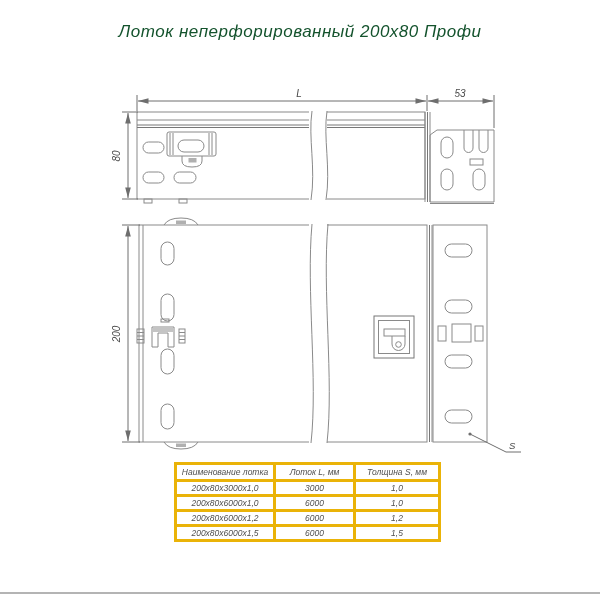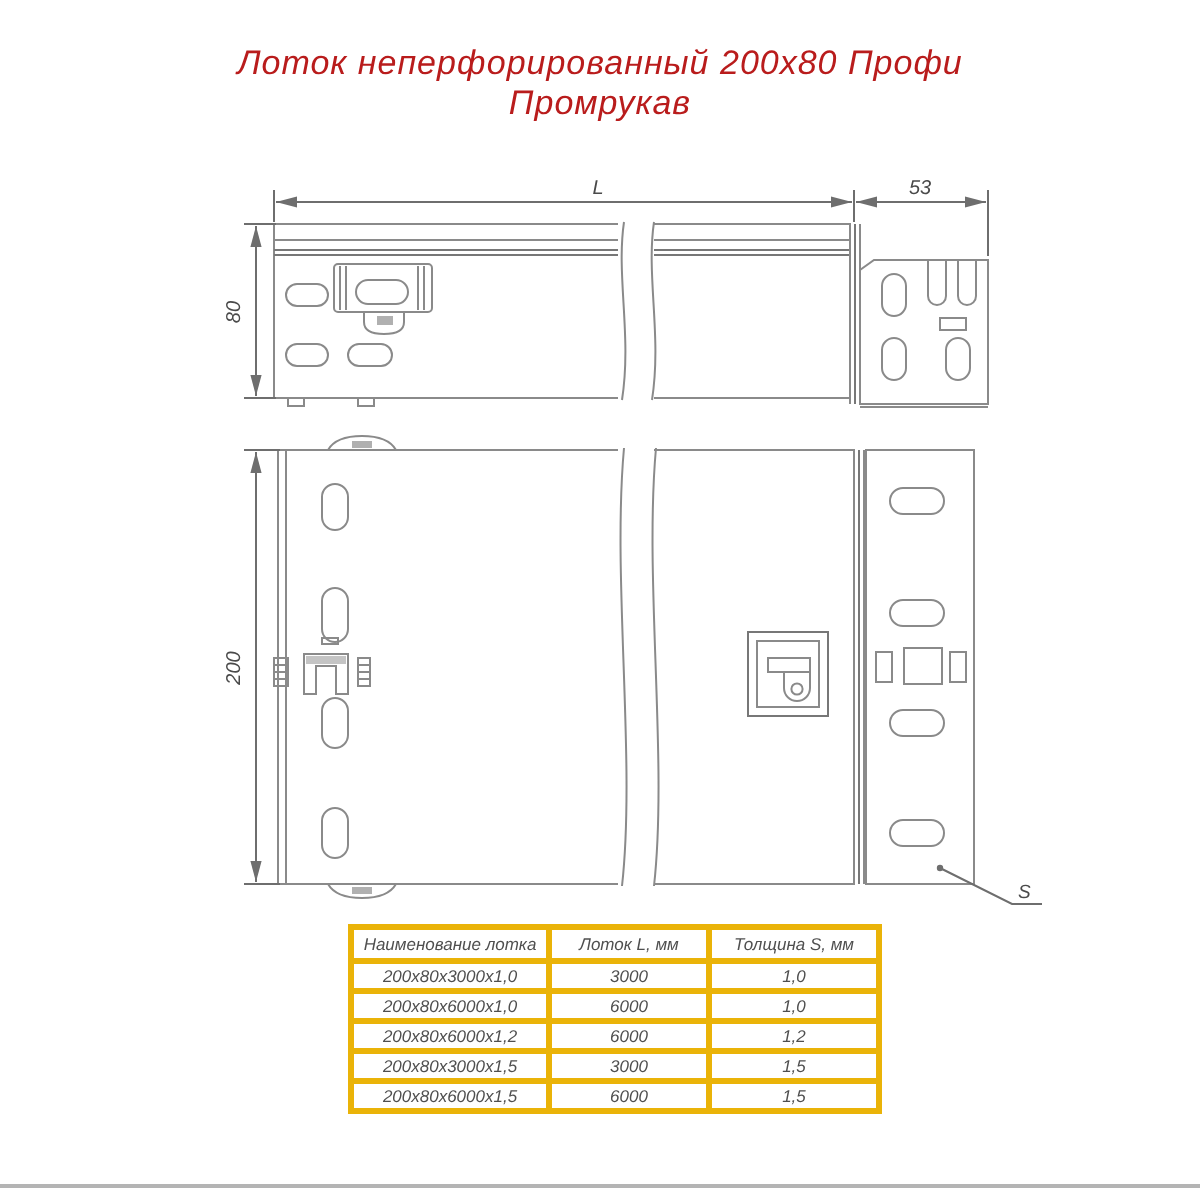--- a/index.html
+++ b/index.html
@@ -2,21 +2,21 @@
 <html><head>
 <meta charset="utf-8">
 <style>
   html,body{margin:0;padding:0;}
   body{
     width:600px;height:600px;position:relative;background:#ffffff;
     font-family:"Liberation Sans", sans-serif;overflow:hidden;
   }
   .title{
     position:absolute;top:22px;left:0;width:600px;text-align:center;
-    font-style:italic;font-size:17px;line-height:20px;color:#b91c1c;
+    font-style:italic;font-size:17px;line-height:20px;color:#14532d;
     letter-spacing:0.5px;
   }
   svg{position:absolute;top:0;left:0;}
   svg text{
     font-family:"Liberation Sans", sans-serif;font-style:italic;
     fill:#4a4a4a;
   }
   .dim-txt{font-size:10px;}
   .s-txt{font-size:9.5px;}
   .size-table{
@@ -33,21 +33,20 @@
   .sep{
     position:absolute;left:0;top:592px;width:600px;height:0;
     border-top:2px solid #b4b4b4;
   }
 </style>
 </head>
 <body>
 
 <div class="title">
   <div>Лоток неперфорированный 200х80 Профи</div>
-  <div>Промрукав</div>
 </div>
 
 <svg width="600" height="600" viewBox="0 0 600 600">
   <defs>
     <marker id="arr" viewBox="0 0 12 8" refX="12" refY="4" markerWidth="11" markerHeight="7" orient="auto-start-reverse">
       <path d="M0,0.8 L12,4 L0,7.2 Z" fill="#6e6e6e"></path>
     </marker>
   </defs>
 
   <g fill="none" stroke="#8a8a8a" stroke-width="1">
@@ -219,25 +218,20 @@
       <td>200х80х6000х1,0</td>
       <td>6000</td>
       <td>1,0</td>
     </tr>
     <tr>
       <td>200х80х6000х1,2</td>
       <td>6000</td>
       <td>1,2</td>
     </tr>
     <tr>
-      <td>200х80х3000х1,5</td>
-      <td>3000</td>
-      <td>1,5</td>
-    </tr>
-    <tr>
       <td>200х80х6000х1,5</td>
       <td>6000</td>
       <td>1,5</td>
     </tr>
   </tbody>
     </table>
 </div>
 
 <div class="sep"></div>
 

